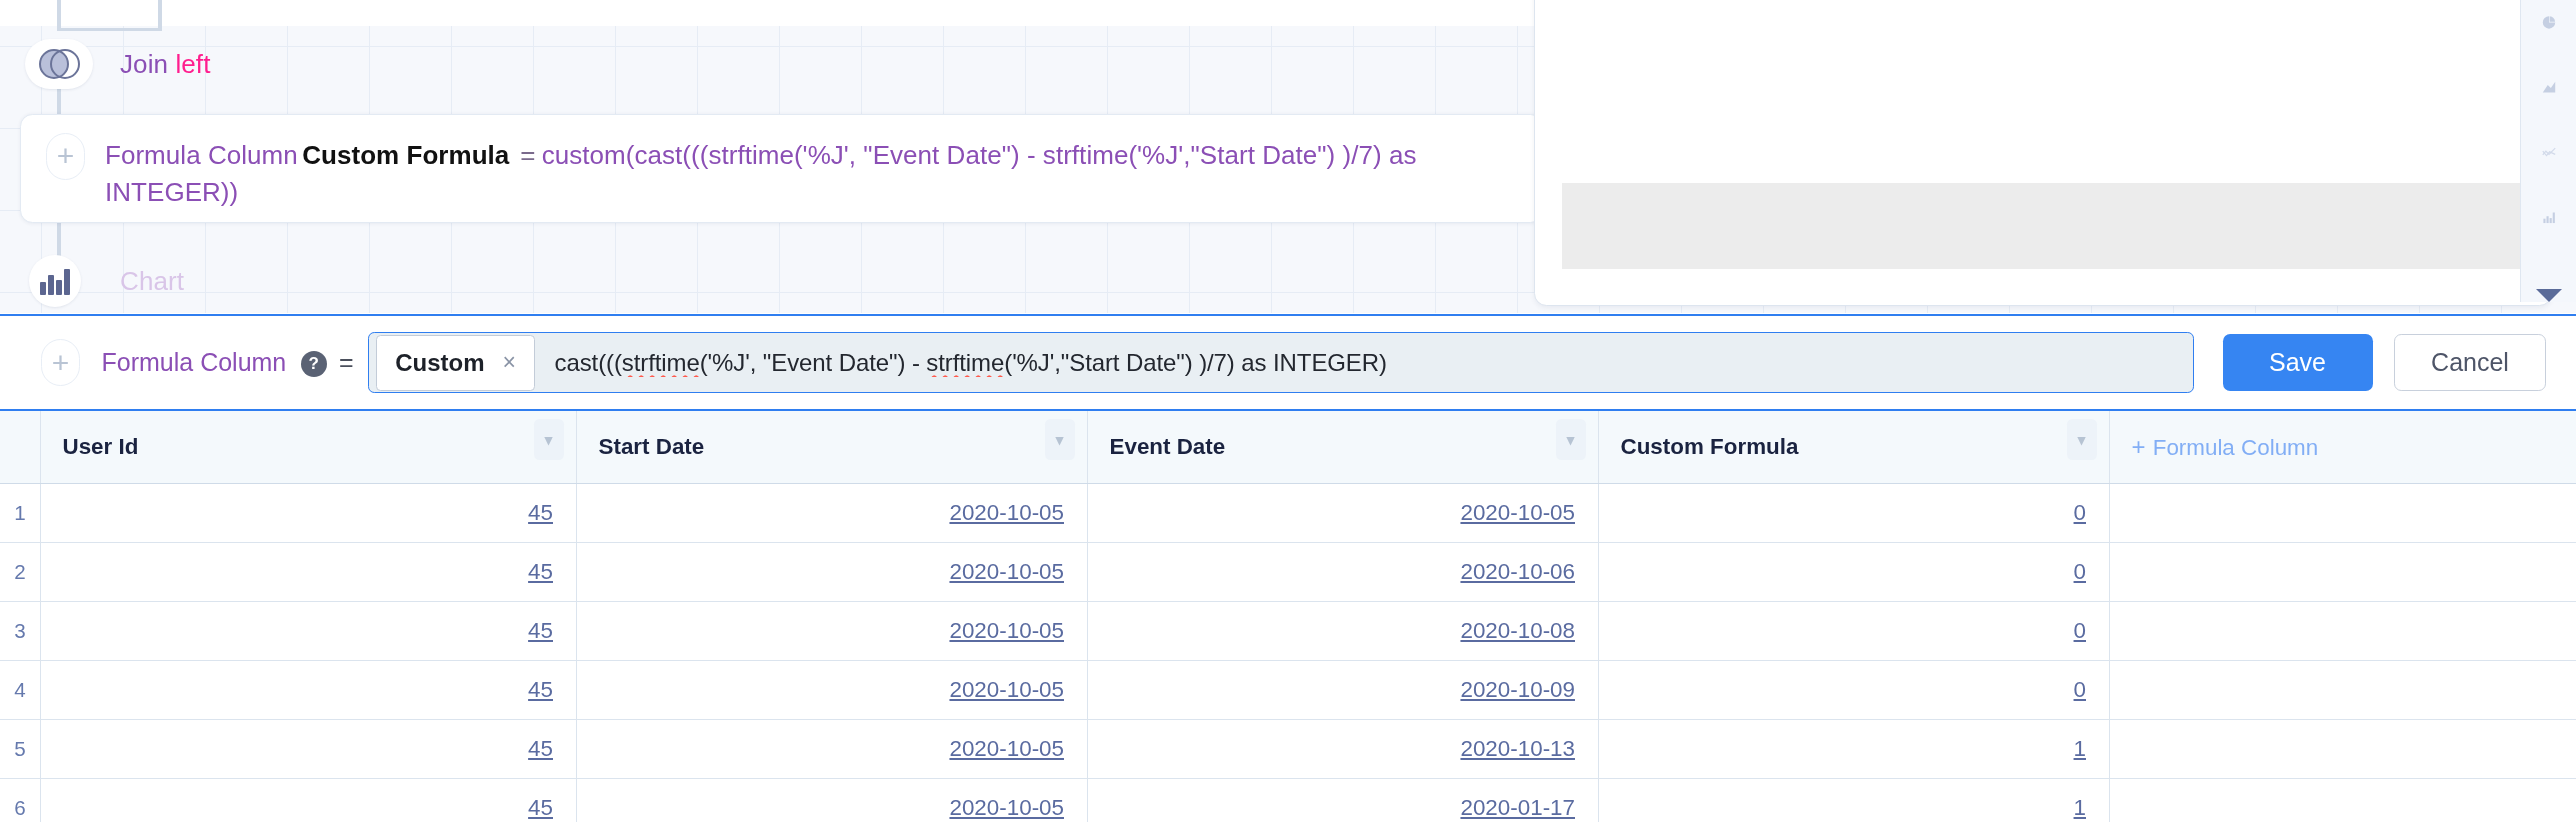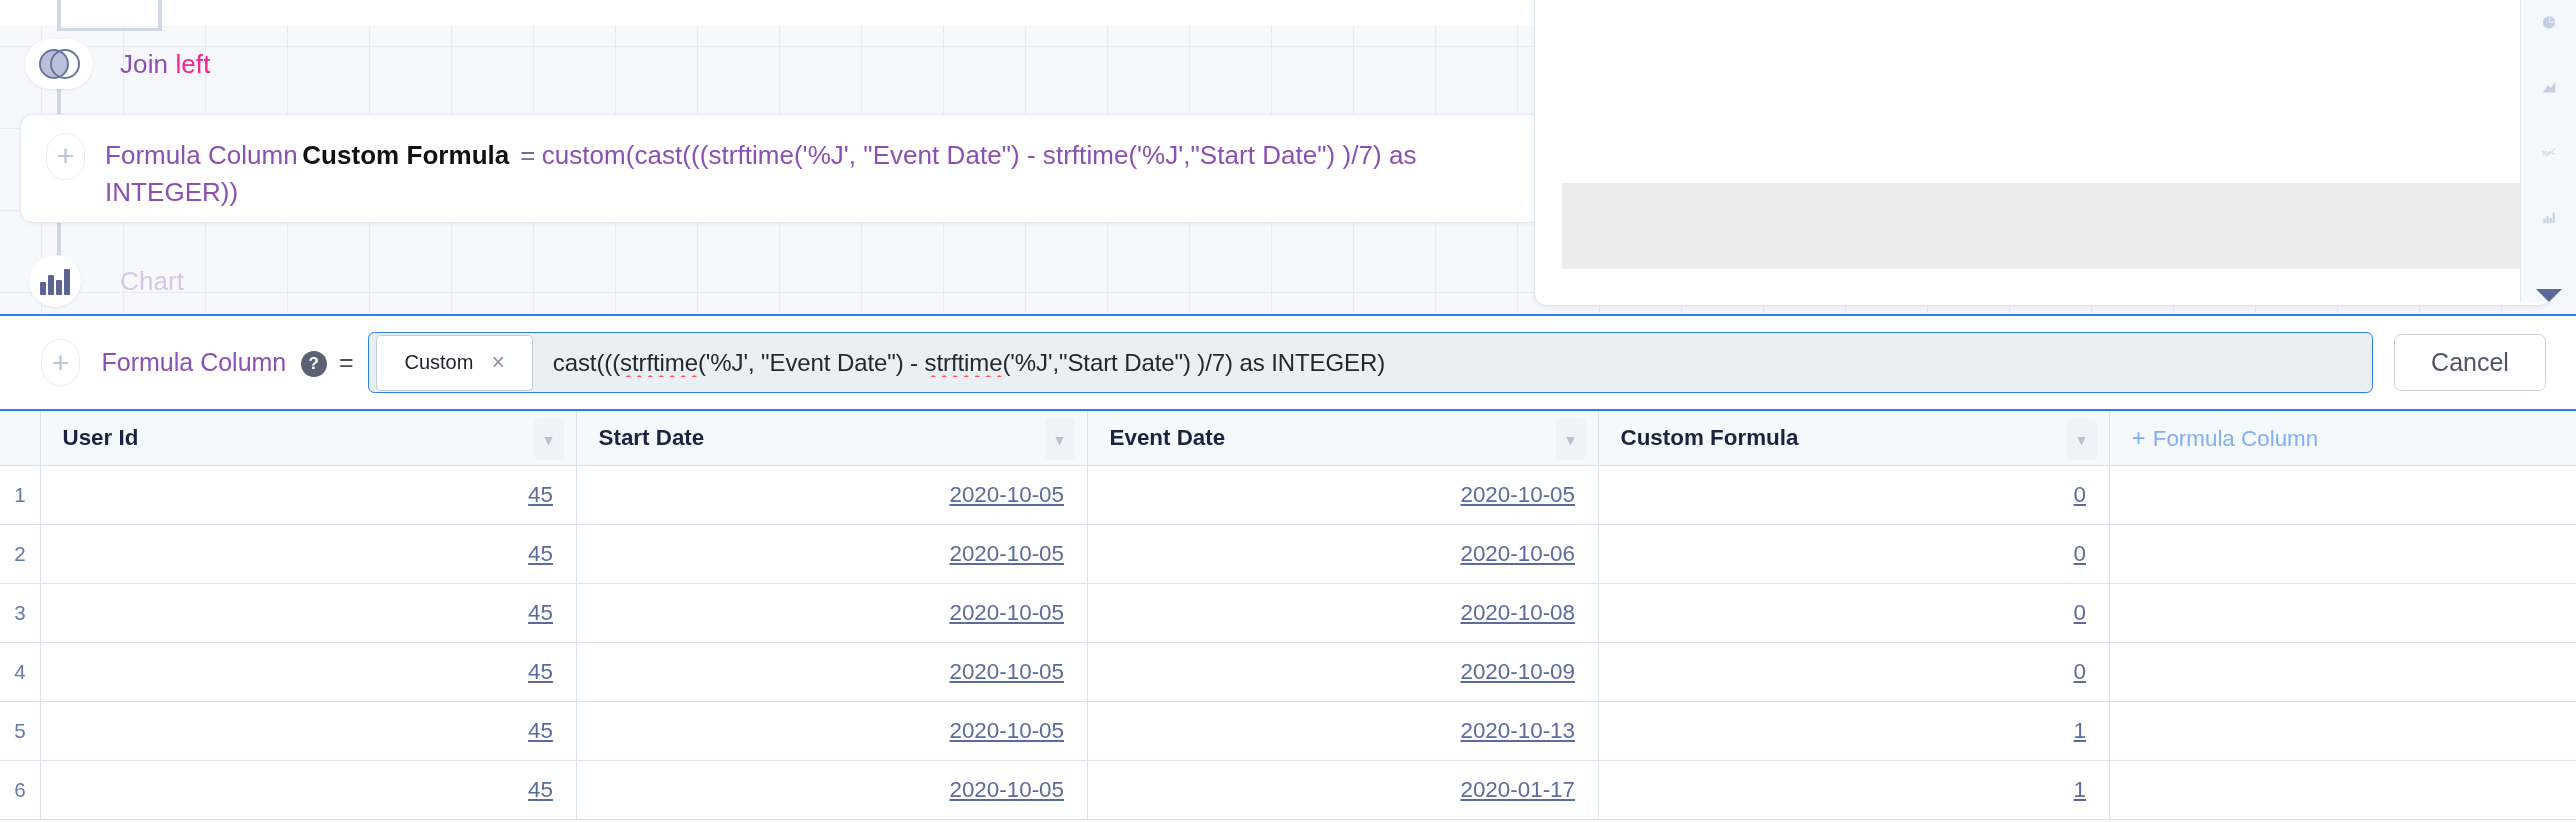--- a/index.html
+++ b/index.html
@@ -166,21 +166,21 @@
     flex: 0 0 auto;
     height: 56px; min-width: 157px;
     background: #ffffff;
     border: 0.9px solid #c3ccd8;
     border-radius: 4.5px;
     display: flex; align-items: center; justify-content: center;
     gap: 18px;
     padding: 0 18px;
     margin: 0 3.6px;
   }
-  .chip-text { font-size: 20px; color: #1d2129; }
+  .chip-text { font-size: 24px; color: #1d2129; font-weight: bold; }
   .chip-x { font-size: 23px; color: #8a94a6; line-height: 1; cursor: pointer; }
   .expr-input {
     flex: 1 1 auto;
     font-size: 24px; color: #23272f;
     padding-left: 16px;
     white-space: nowrap; overflow: hidden;
     letter-spacing: -0.1px;
   }
   .sp {
     text-decoration: underline;
@@ -199,21 +199,21 @@
     width: 150px; background: #3685f2; color: #fff; margin-left: 29px;
   }
   .btn-cancel {
     width: 152px; background: #fff; color: #4e5568;
     border: 0.9px solid #c8d0dc; margin-left: 21.5px;
   }
 
   
   .grid { position: absolute; left: 0; top: 411px; width: 2576px; height: 411px; background: #fff; }
   .grid-head {
-    display: flex; height: 55px;
+    display: flex; height: 73px;
     background: #f4f9fc;
     border-bottom: 1.8px solid #cfdbe8;
   }
   .grid-head .cell {
     display: flex; align-items: center;
     border-right: 0.9px solid #dbe4ee;
     font-size: 22.4px; font-weight: 700; color: #1a2340;
     padding-left: 21.5px;
     position: relative;
   }
@@ -323,20 +323,21 @@
   <div class="eb-eq">=</div>
 
   <div class="formula-input">
     <div class="chip">
       <span class="chip-text">Custom</span>
       <span class="chip-x">×</span>
     </div>
     <div class="expr-input"><span>cast(((</span><span class="sp">strftime</span><span>('%J', "Event Date") - </span><span class="sp">strftime</span><span>('%J',"Start Date") )/7) as INTEGER)</span></div>
   </div>
 
+  <div class="btn btn-save">Save</div>
   <div class="btn btn-cancel">Cancel</div>
 </div>
 
 <div class="grid">
   <div class="grid-head">
     <div class="gutter"></div>
     <div class="cell c-userid">
       <span>User Id</span>
       <span class="chev">▾</span>
     </div>

